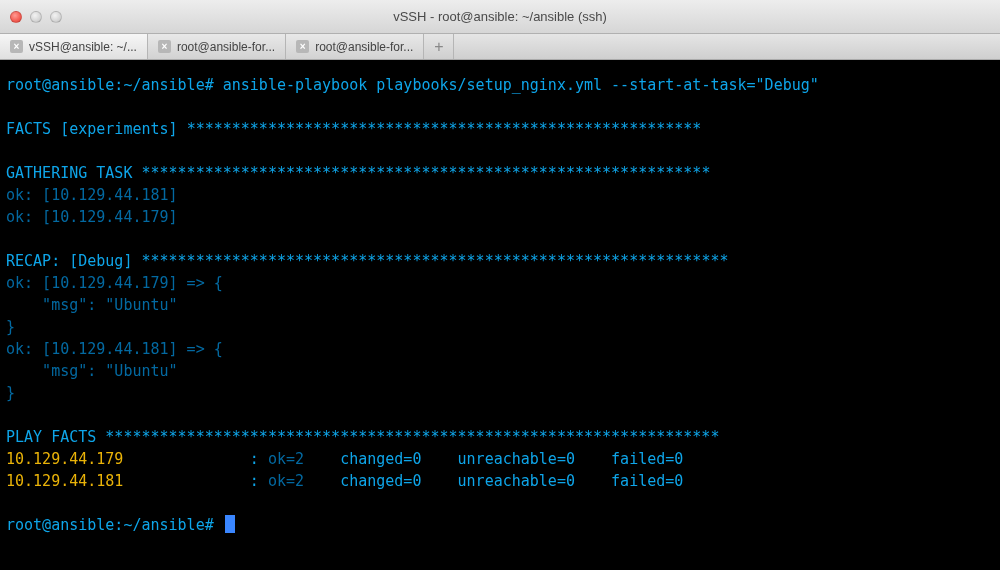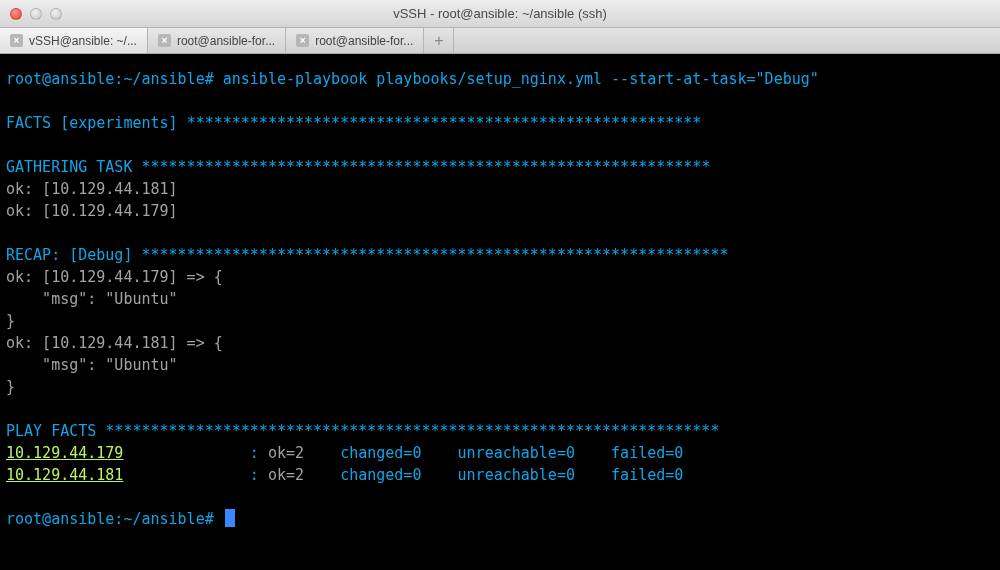--- a/index.html
+++ b/index.html
@@ -6,21 +6,21 @@
   body {
     width: 1000px;
     height: 570px;
     font-family: -apple-system, "Helvetica Neue", Arial, sans-serif;
     background: #f0f0f0;
     overflow: hidden;
     display: flex;
     flex-direction: column;
   }
   .titlebar {
-    height: 28px;
+    height: 34px;
     background: linear-gradient(#ededed, #d6d6d6);
     border-bottom: 1px solid #b0b0b0;
     display: flex;
     align-items: center;
     position: relative;
   }
   .traffic-lights {
     display: flex;
     gap: 8px;
     padding-left: 10px;
@@ -89,22 +89,22 @@
     flex: 1;
     background: #000;
     color: #e6e6e6;
     font-family: "Menlo", "Consolas", monospace;
     font-size: 15px;
     line-height: 22px;
     padding: 14px 6px 6px 6px;
     white-space: pre;
     overflow: hidden;
   }
-  .green  { color: #a3a3a3; }
-  .yellow { color: #bef264; text-decoration: underline; }
+  .green  { color: #0369a1; }
+  .yellow { color: #eab308; }
   .white  { color: #0ea5e9; }
   .cursor {
     display: inline-block;
     width: 10px; height: 18px;
     background: #3a86ff;
     vertical-align: -3px;
     margin-left: 2px;
   }
 </style>
 </head>

